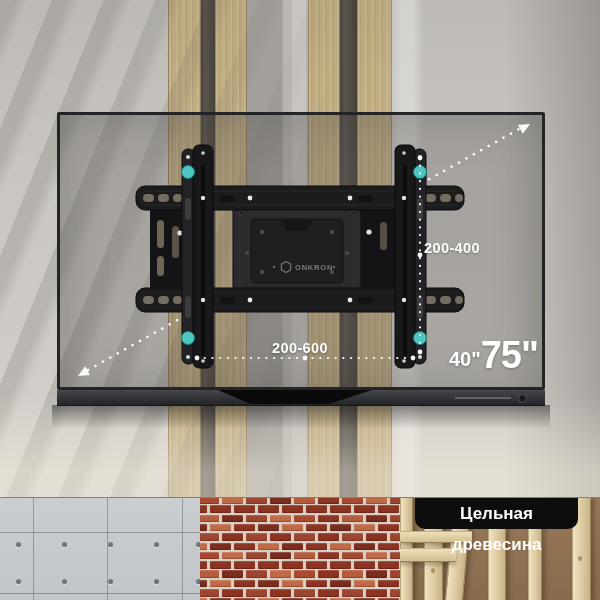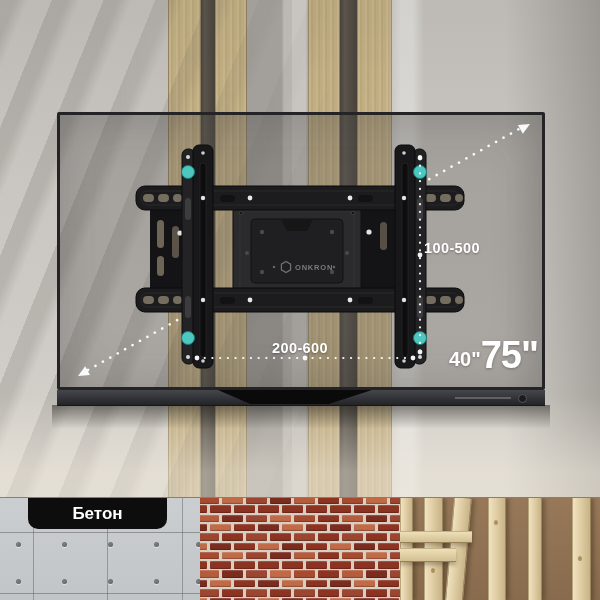--- a/index.html
+++ b/index.html
@@ -232,21 +232,21 @@
     </g>
 
     <g>
       <polygon points="286,261.5 290.6,264.2 290.6,269.8 286,272.5 281.4,269.8 281.4,264.2" fill="none" stroke="#737376" stroke-width="1.2"></polygon>
       <circle cx="274" cy="267" r="1.2" fill="#6a6a6d"></circle>
       <circle cx="334" cy="267" r="1.2" fill="#6a6a6d"></circle>
       <text x="295" y="270" font-size="7.5" font-weight="bold" letter-spacing="0.8" fill="#7b7b7e">ONKRON</text>
     </g>
   </svg>
 
-  <div class="abs dim dim-v">100-500</div>
+  <div class="abs dim dim-v">200-400</div>
   <div class="abs dim dim-h">200-600</div>
   <div class="abs size-badge">
     <span class="size-min">40"</span>
     <span class="size-max">75"</span>
   </div>
 
   <div class="abs materials-strip">
     <div class="mat mat-concrete" id="concrete">
       <div class="seam-v" style="left:33px"></div>
       <div class="seam-v" style="left:107px"></div>
@@ -380,16 +380,16 @@
       <div class="stud" style="left:54px;width:16px;transform:rotate(5deg);transform-origin:top center"></div>
       <div class="stud" style="left:88px;width:16px"></div>
       <div class="stud" style="left:128px;width:12px"></div>
       <div class="stud" style="left:172px;width:17px"></div>
       <div class="beam" style="left:0;top:33px;width:72px;height:10px"></div>
       <div class="beam" style="left:0;top:50px;width:56px;height:12px"></div>
       <div class="knot" style="left:31px;top:70px"></div>
       <div class="knot" style="left:94px;top:22px"></div>
       <div class="knot" style="left:178px;top:58px"></div>
     </div>
-    <div class="chip chip-1">Бетон</div>
+    <div class="chip chip-3">Цельная древесина</div>
   </div>
 
 </div>
 
 </body></html>

